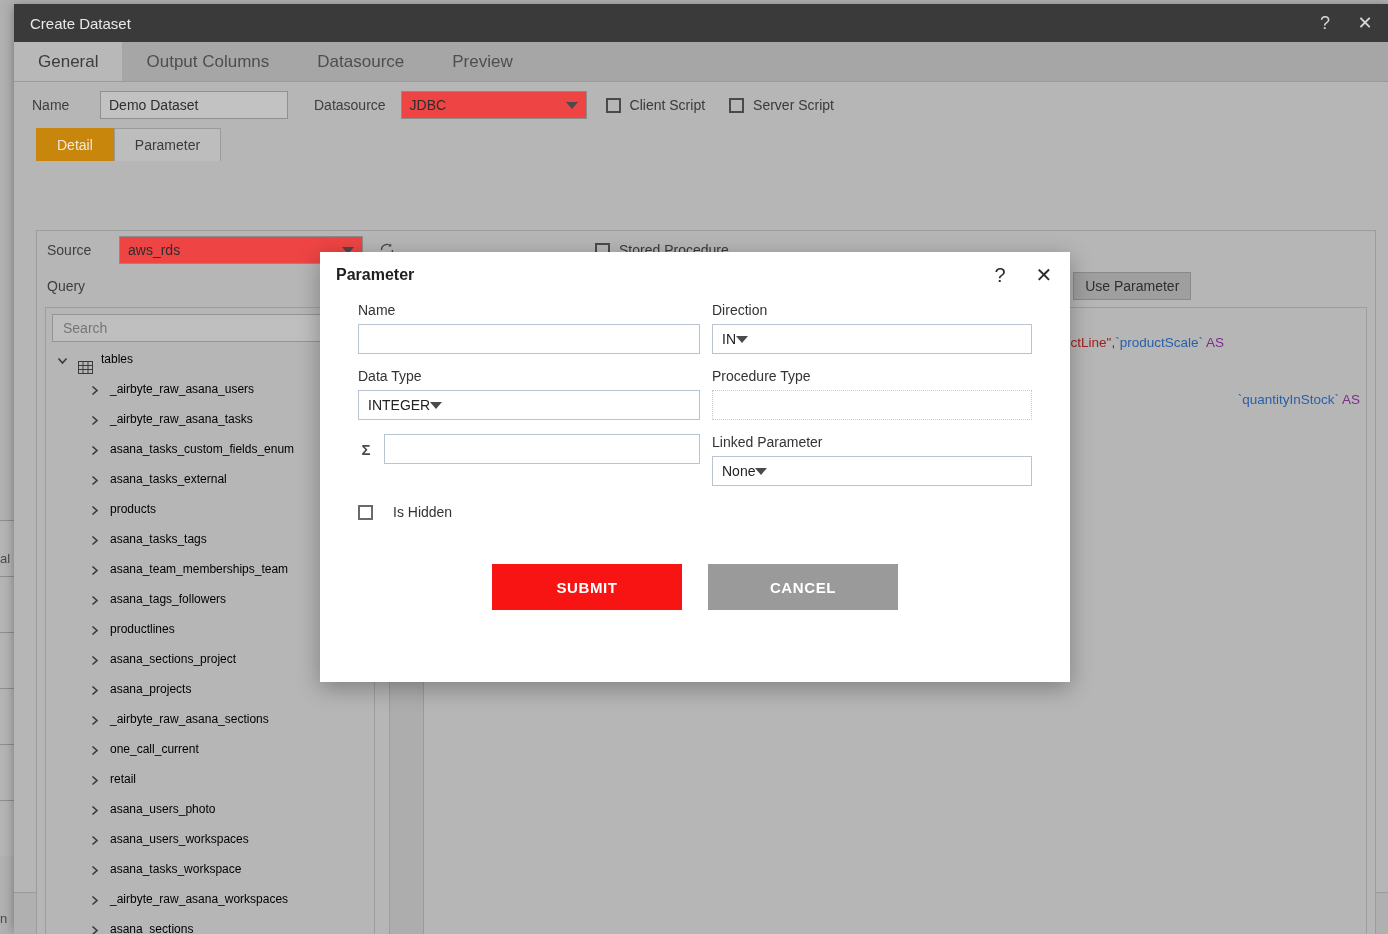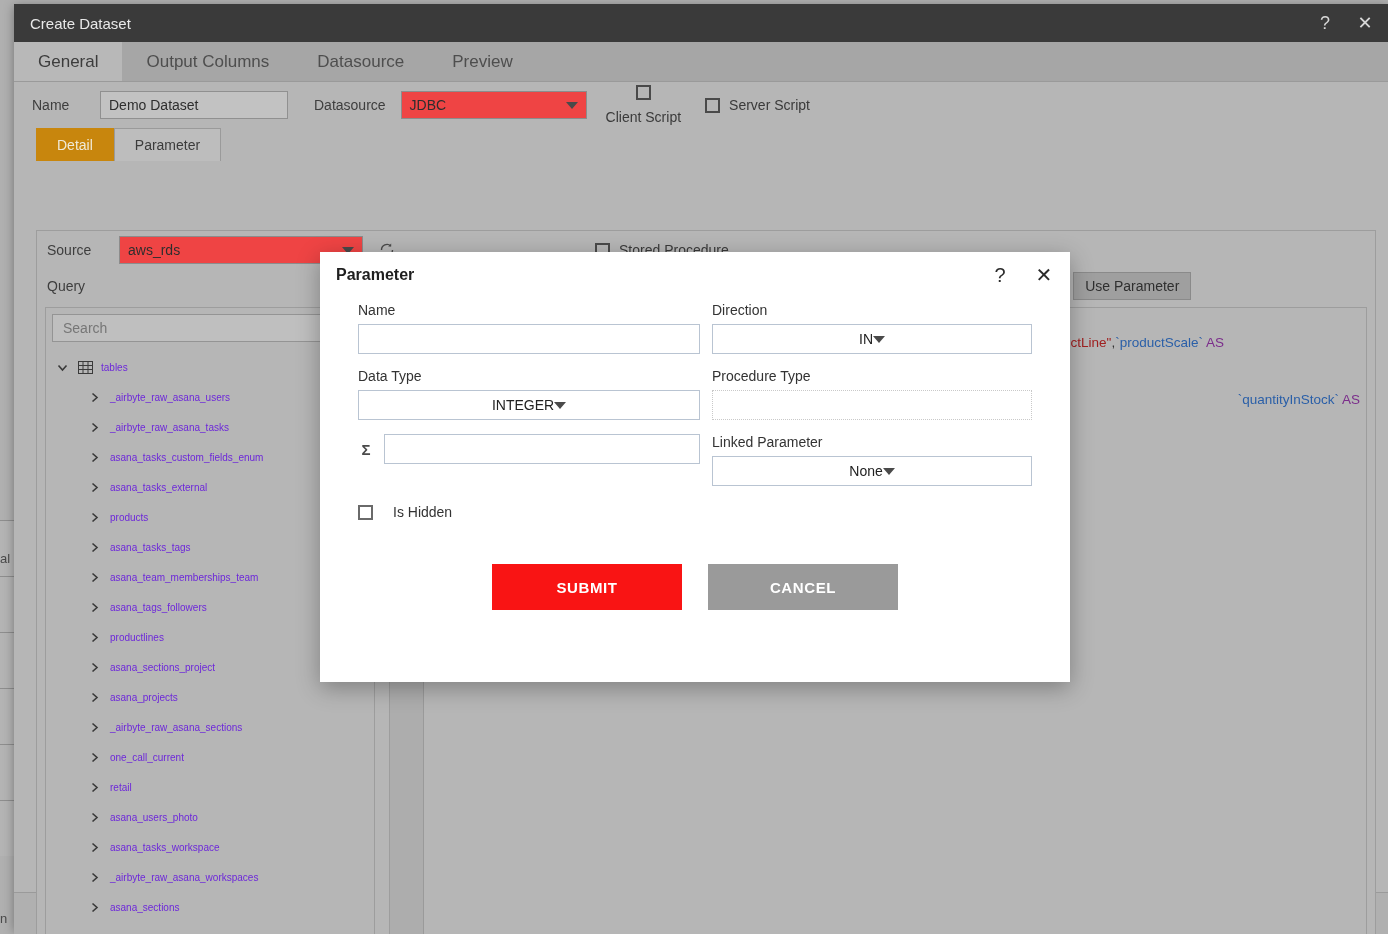--- a/index.html
+++ b/index.html
@@ -229,24 +229,24 @@
     font-size: 14px; color: #3a3a3a;
     font-family: "Liberation Sans", sans-serif;
   }
   #search-input::placeholder { color: #767676; }
   #tree-scroll {
     flex: 1;
     overflow: hidden;
     padding: 4px 0 0 0;
   }
   .tree-row {
-    display: flex; align-items: center;
+    display: flex; 
     height: 30px;
-    font-size: 10px;
-    color: #6d28d9;
+    font-size: 12px;
+    color: #000000;
     cursor: pointer;
     padding-left: 8px;
   }
   .tree-row.child { padding-left: 40px; }
   .chev {
     width: 16px; height: 16px;
     margin-right: 8px;
     flex: 0 0 auto;
     display: flex; align-items: center; justify-content: center;
   }
@@ -385,21 +385,21 @@
     border: 1px dotted #c9c9c9;
     background: #ffffff;
   }
   .m-select {
     height: 30px;
     border: 1px solid #b9c4d2;
     background: #ffffff;
     font-size: 14px;
     color: #222;
     padding: 0 9px;
-    display: flex; align-items: center; justify-content: center;
+    display: flex; align-items: center; justify-content: flex-start;
     cursor: pointer;
   }
   .m-caret {
     width: 0; height: 0;
     border-left: 6px solid transparent;
     border-right: 6px solid transparent;
     border-top: 7px solid #4a4a4a;
   }
   .dv-row { display: flex; align-items: center; gap: 10px; }
   #sigma-icon {
@@ -461,21 +461,21 @@
   <div id="window-body">
 
     <div id="name-row">
       <div class="fld-label" style="width:68px;">Name</div>
       <div class="txt-input" style="width:188px;">Demo Dataset</div>
       <div class="fld-label" style="margin-left:26px;">Datasource</div>
       <div class="sel-input" style="width:186px;margin-left:15px;">
         <span>JDBC</span>
         <span class="caret"></span>
       </div>
-      <div class="chk-row" style="margin-left:19px;flex-direction:column;">
+      <div class="chk-row" style="margin-left:19px;">
         <span class="chk-box"></span>
         <span class="chk-lbl">Client Script</span>
       </div>
       <div class="chk-row" style="margin-left:24px;">
         <span class="chk-box"></span>
         <span class="chk-lbl">Server Script</span>
       </div>
     </div>
 
     <div id="subtab-strip">
@@ -666,20 +666,28 @@
                     </svg>
                   </span>
                   <span>asana_users_photo</span>
                 </div>
                 <div class="tree-row child">
                   <span class="chev">
                     <svg width="13" height="13" viewBox="0 0 13 13">
                       <polyline points="4.5,2.5 9,6.5 4.5,10.5" fill="none" stroke="#3a3a3a" stroke-width="1.6"></polyline>
                     </svg>
                   </span>
+                  <span>asana_users_workspaces</span>
+                </div>
+                <div class="tree-row child">
+                  <span class="chev">
+                    <svg width="13" height="13" viewBox="0 0 13 13">
+                      <polyline points="4.5,2.5 9,6.5 4.5,10.5" fill="none" stroke="#3a3a3a" stroke-width="1.6"></polyline>
+                    </svg>
+                  </span>
                   <span>asana_tasks_workspace</span>
                 </div>
                 <div class="tree-row child">
                   <span class="chev">
                     <svg width="13" height="13" viewBox="0 0 13 13">
                       <polyline points="4.5,2.5 9,6.5 4.5,10.5" fill="none" stroke="#3a3a3a" stroke-width="1.6"></polyline>
                     </svg>
                   </span>
                   <span>_airbyte_raw_asana_workspaces</span>
                 </div>

